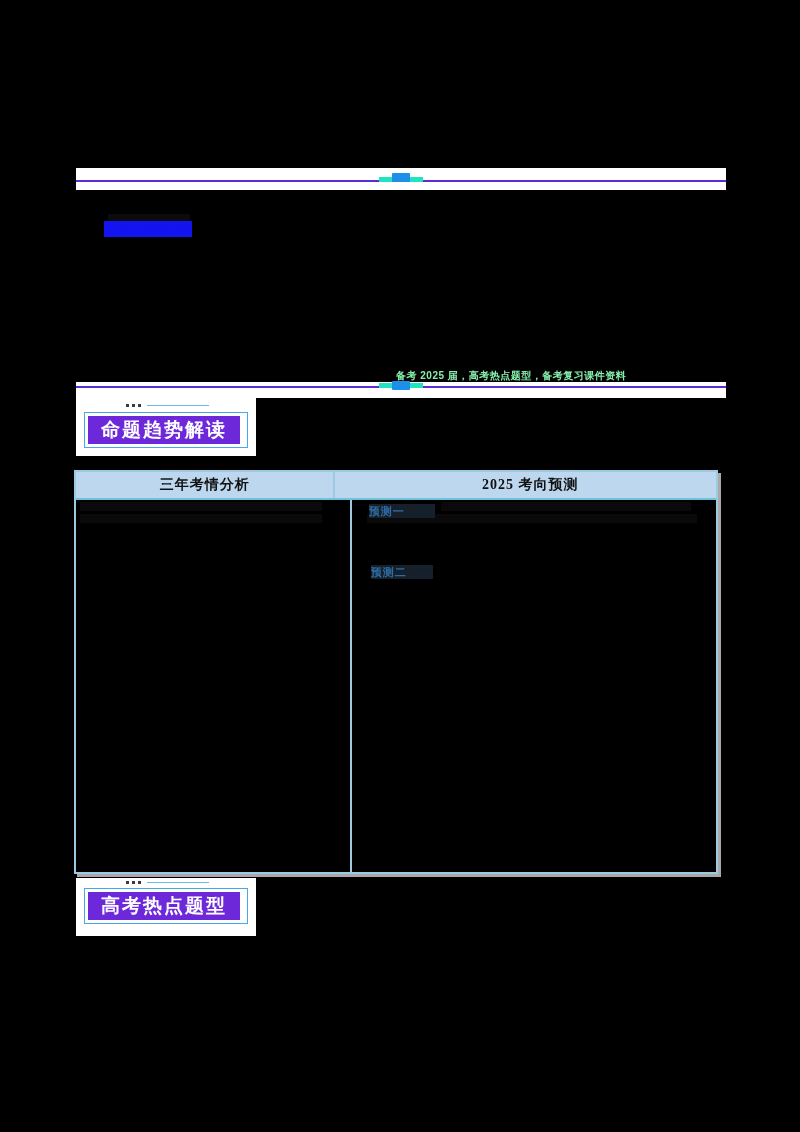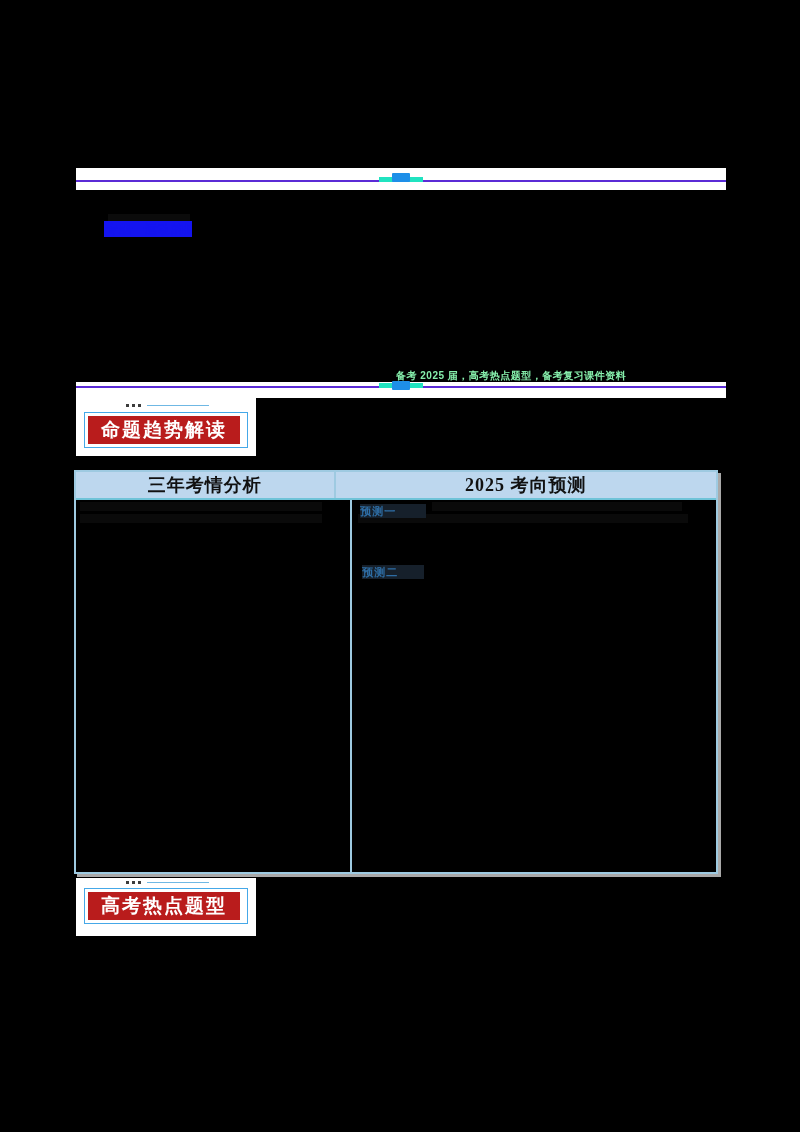--- a/index.html
+++ b/index.html
@@ -135,21 +135,21 @@
     padding: 0;
   }
   .badge-outer {
     position: absolute;
     border: 1px solid #45A8E8;
     background: #ffffff;
     box-sizing: border-box;
   }
   .badge-inner {
     position: absolute;
-    background: #b91c1c;
+    background: #6d28d9;
     box-sizing: border-box;
     display: flex;
     align-items: center;
     justify-content: center;
   }
   .badge-label {
     color: #ffffff;
     font-family: "Liberation Serif", serif;
     font-weight: bold;
     font-size: 19px;
@@ -213,32 +213,32 @@
     background: #BDD7EE;
     border-bottom: 2px solid #6FC3D8;
     box-sizing: border-box;
   }
   .table-body-row {
     display: flex;
     height: 372px;
     gap: 28px;
   }
   .col-left  { width: 279px; box-sizing: border-box; }
-  .col-right { width: 414px; box-sizing: border-box; border-left: 2px solid #9ECAE1; }
+  .col-right { width: 414px; box-sizing: border-box; border-left: 2px solid #9ECAE1; padding-left: 9px; }
   .table-head-row .col-left,
   .table-head-row .col-right {
     display: flex;
     align-items: center;
     justify-content: center;
   }
   .th-label {
     color: #111111;
     font-family: "Liberation Serif", serif;
     font-weight: bold;
-    font-size: 18px;
+    font-size: 14px;
     letter-spacing: 1px;
     white-space: nowrap;
   }
   .cell-body {
     position: relative;
     width: 100%;
     height: 100%;
     background: #000000;
     overflow: hidden;
   }

